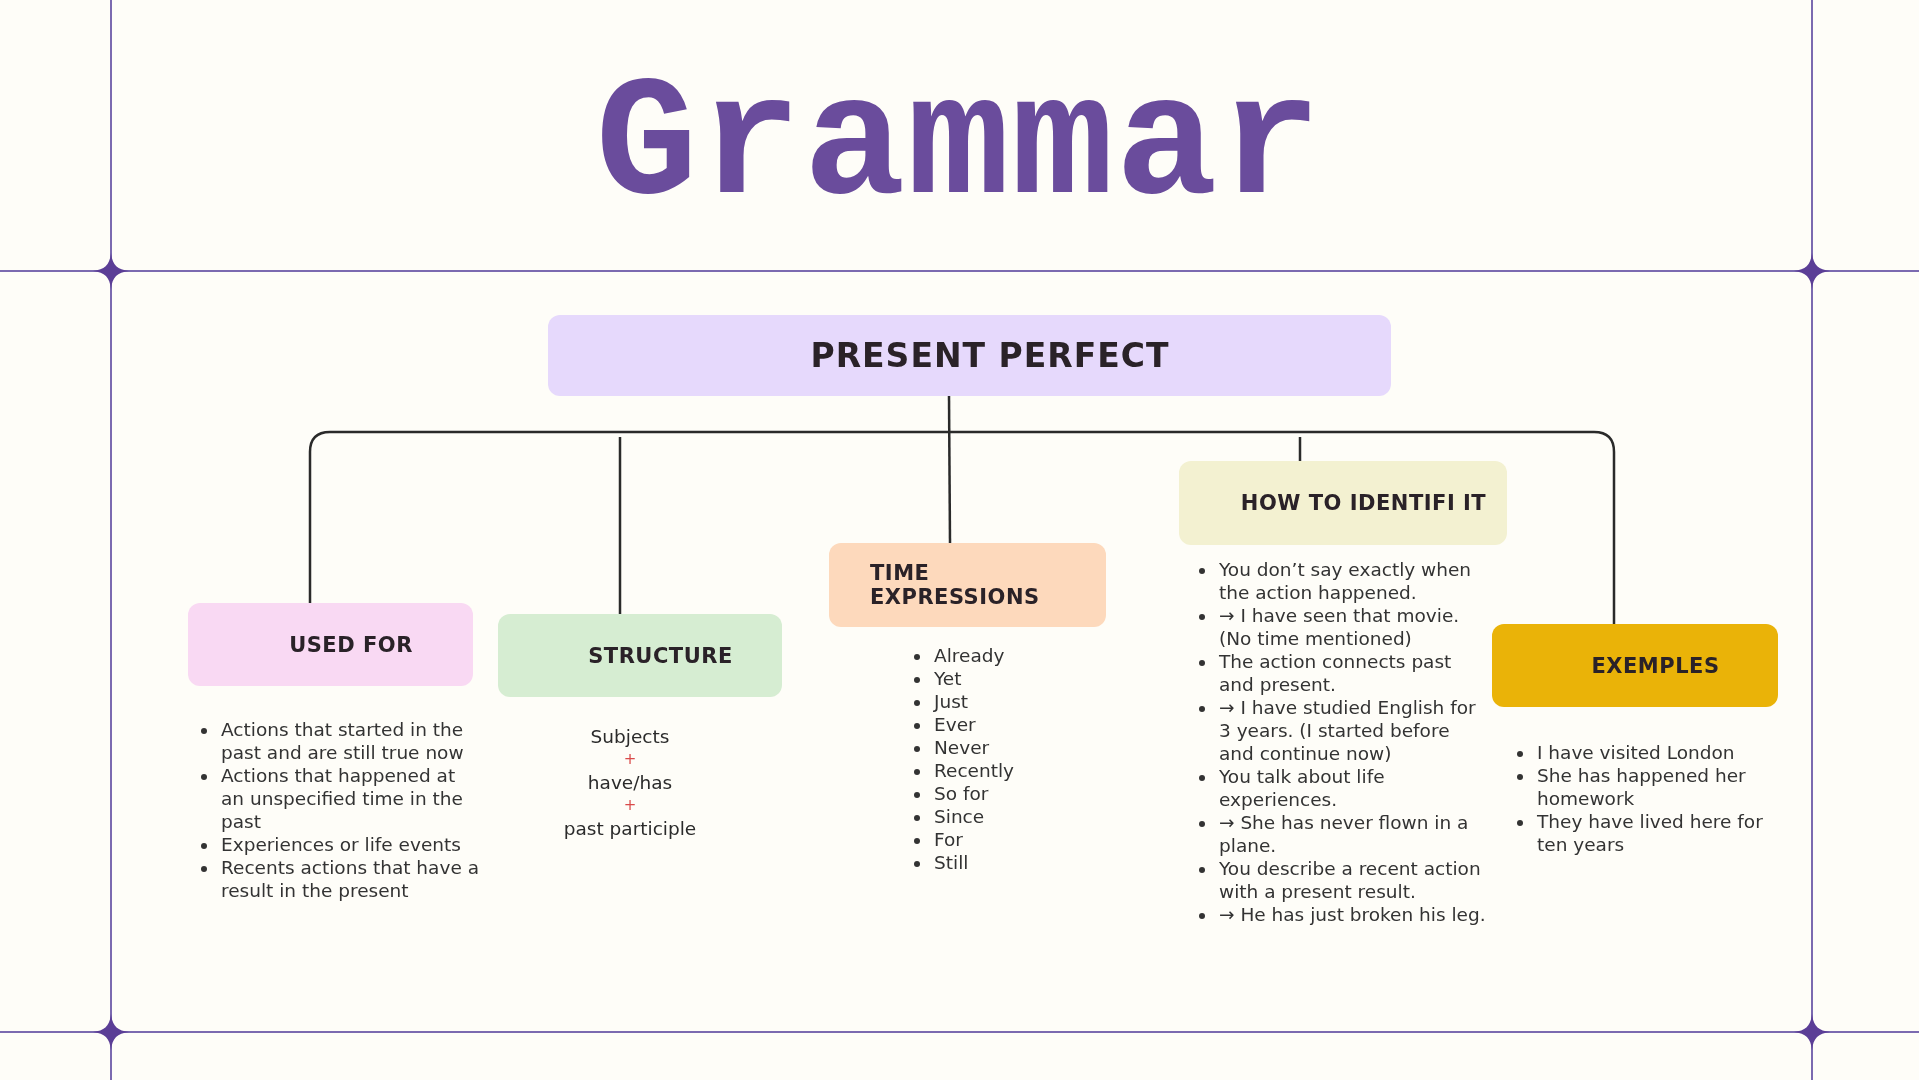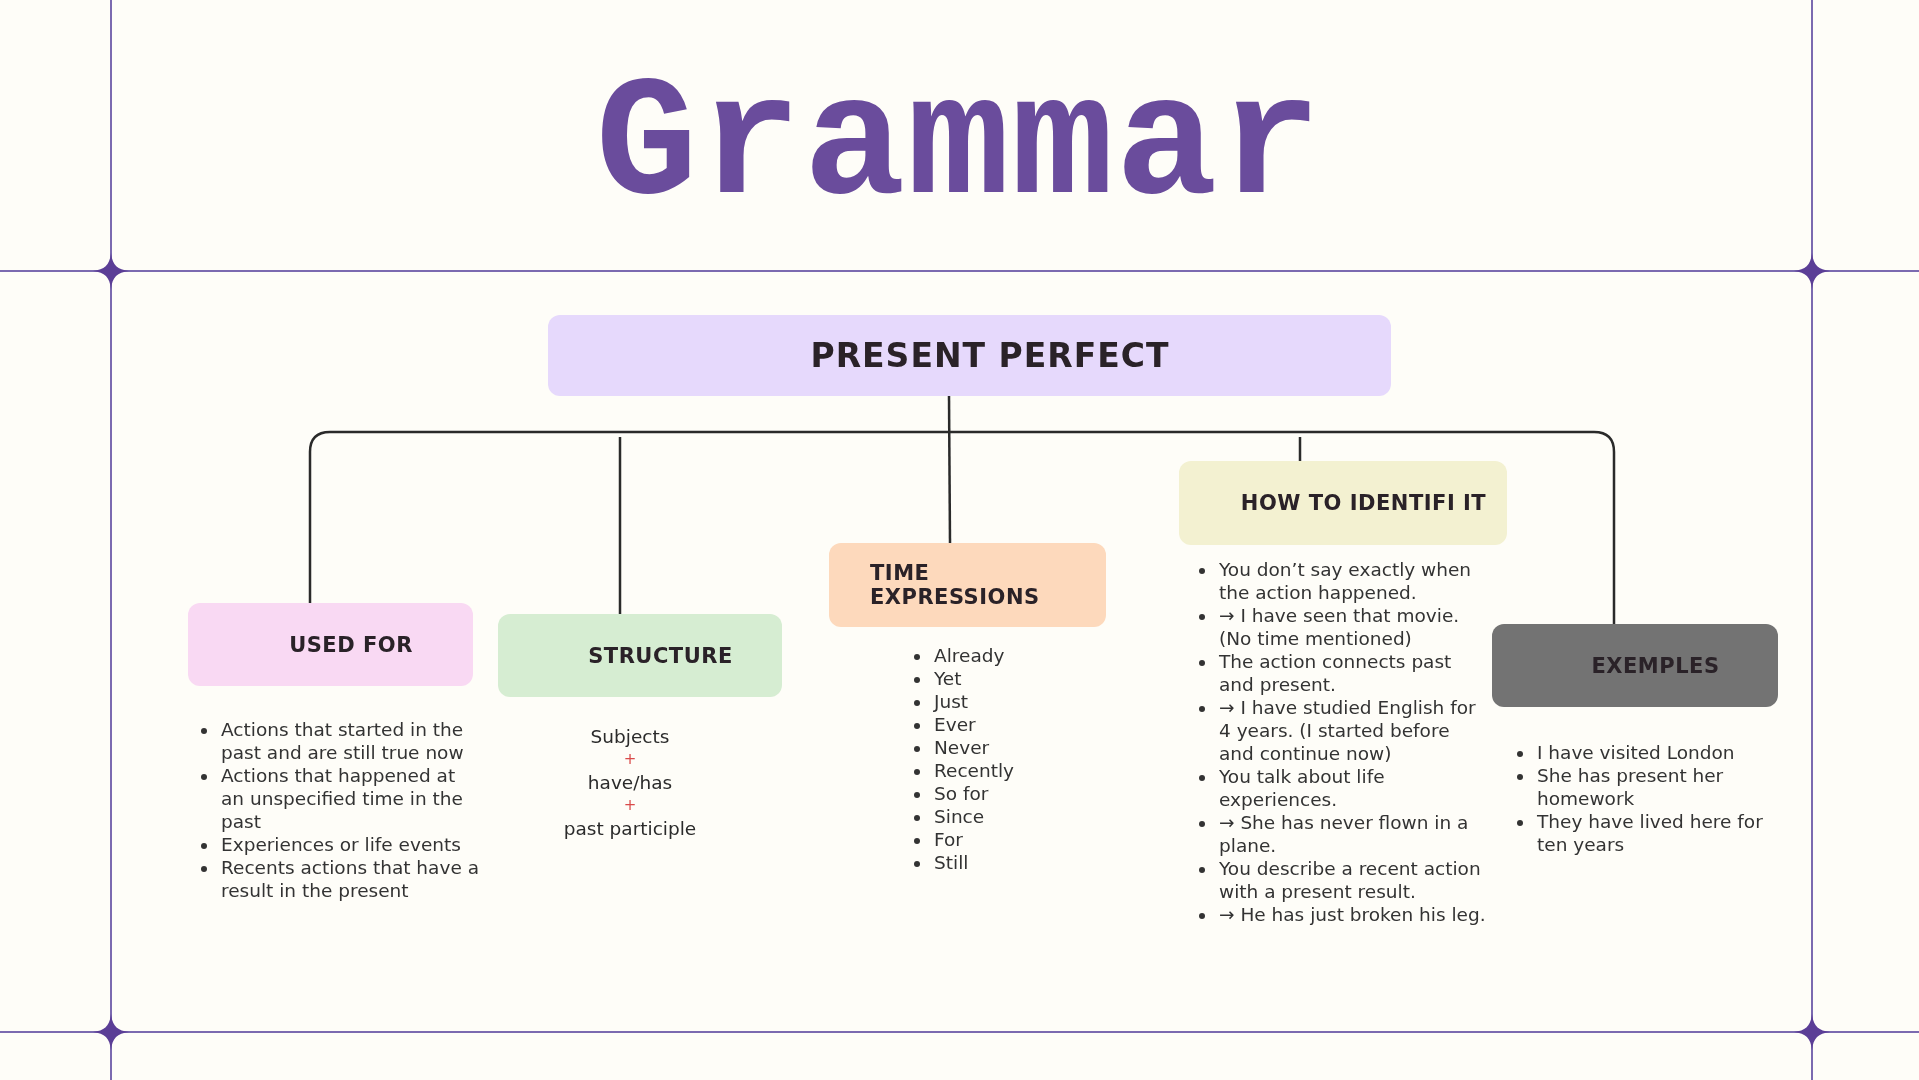--- a/index.html
+++ b/index.html
@@ -113,27 +113,27 @@
   <li>Still</li>
 </ul>
 
 <div class="box" style="left:1179px; top:461px; width:287px; height:84px; background:#F3F1D1;">
   <span class="label">HOW TO IDENTIFI IT</span>
 </div>
 <ul class="items" style="left:1191px; top:554px; width:270px;">
   <li>You don’t say exactly when the action happened.</li>
   <li> → I have seen that movie. (No time mentioned)</li>
   <li>The action connects past and present.</li>
-  <li> → I have studied English for 4 years. (I started before and continue now)</li>
+  <li> → I have studied English for 3 years. (I started before and continue now)</li>
   <li>You talk about life experiences.</li>
   <li> → She has never flown in a plane.</li>
   <li>You describe a recent action with a present result.</li>
   <li> → He has just broken his leg.</li>
 </ul>
 
-<div class="box" style="left:1492px; top:624px; width:245px; height:83px; background:#737373;">
+<div class="box" style="left:1492px; top:624px; width:245px; height:83px; background:#eab308;">
   <span class="label">EXEMPLES</span>
 </div>
 <ul class="items" style="left:1509px; top:737px; width:260px;">
   <li>I have visited London</li>
-  <li>She has present her homework</li>
+  <li>She has happened her homework</li>
   <li>They have lived here for ten years</li>
 </ul>
 
 </body></html>

